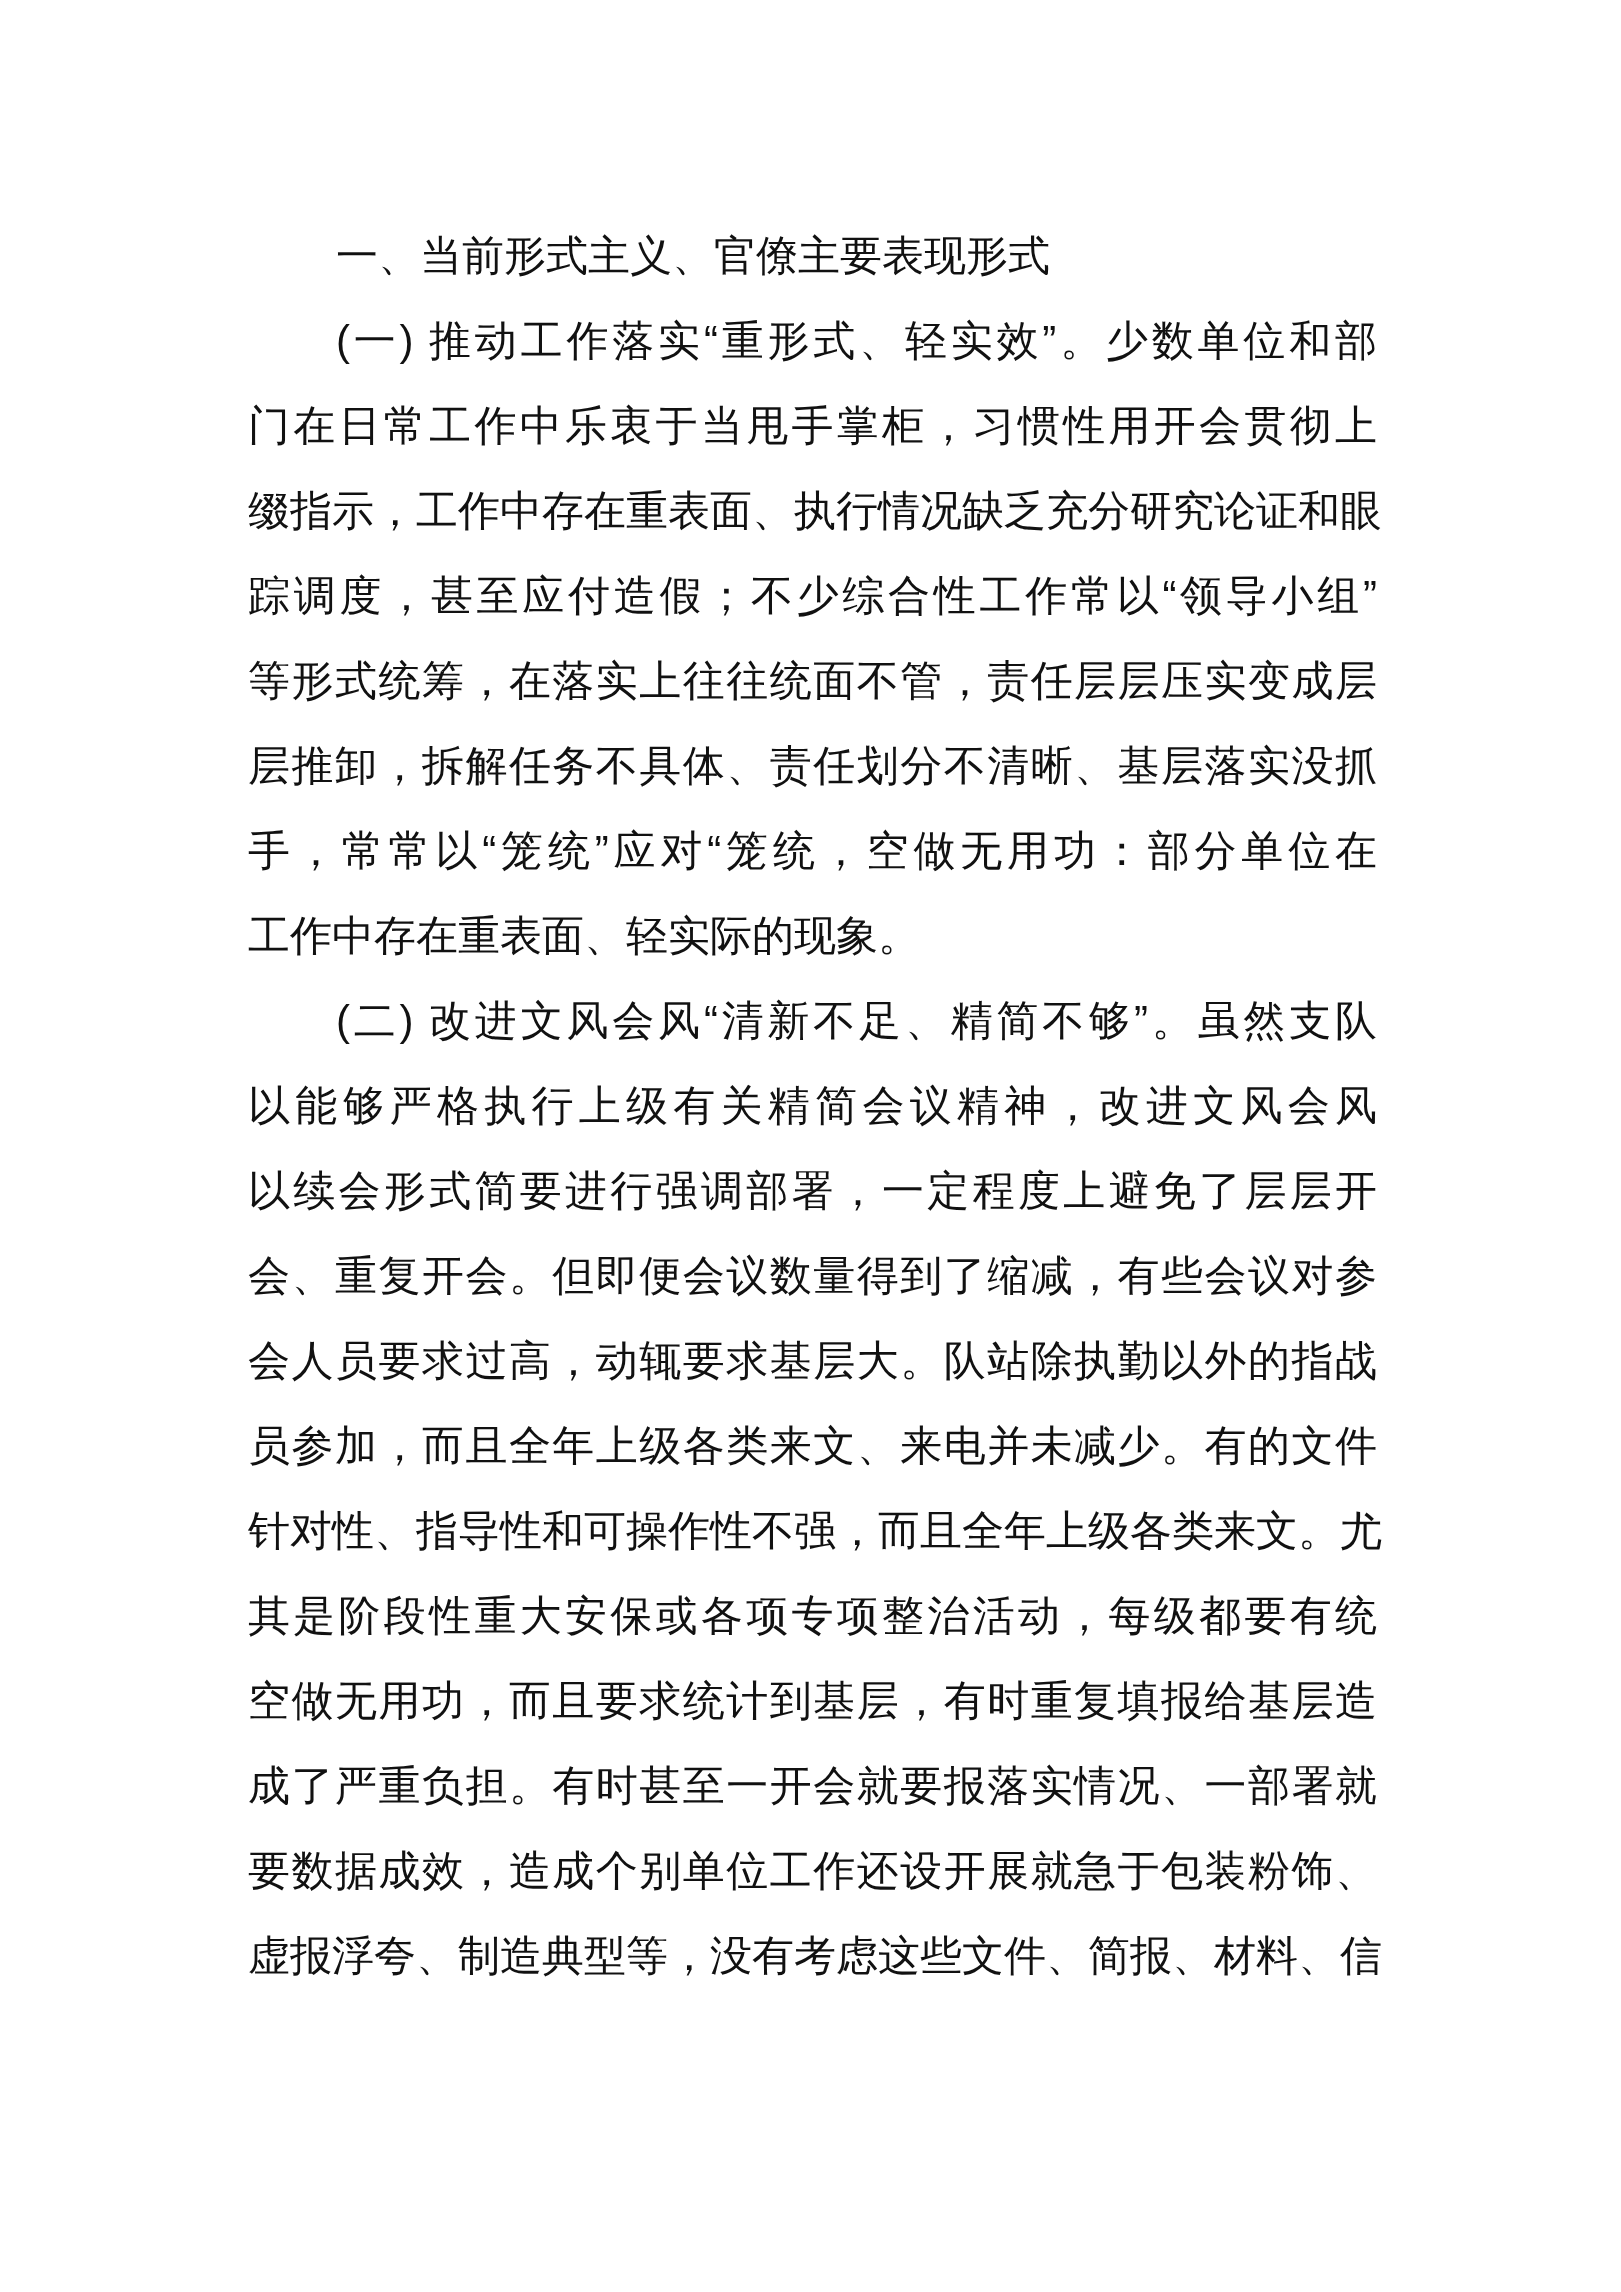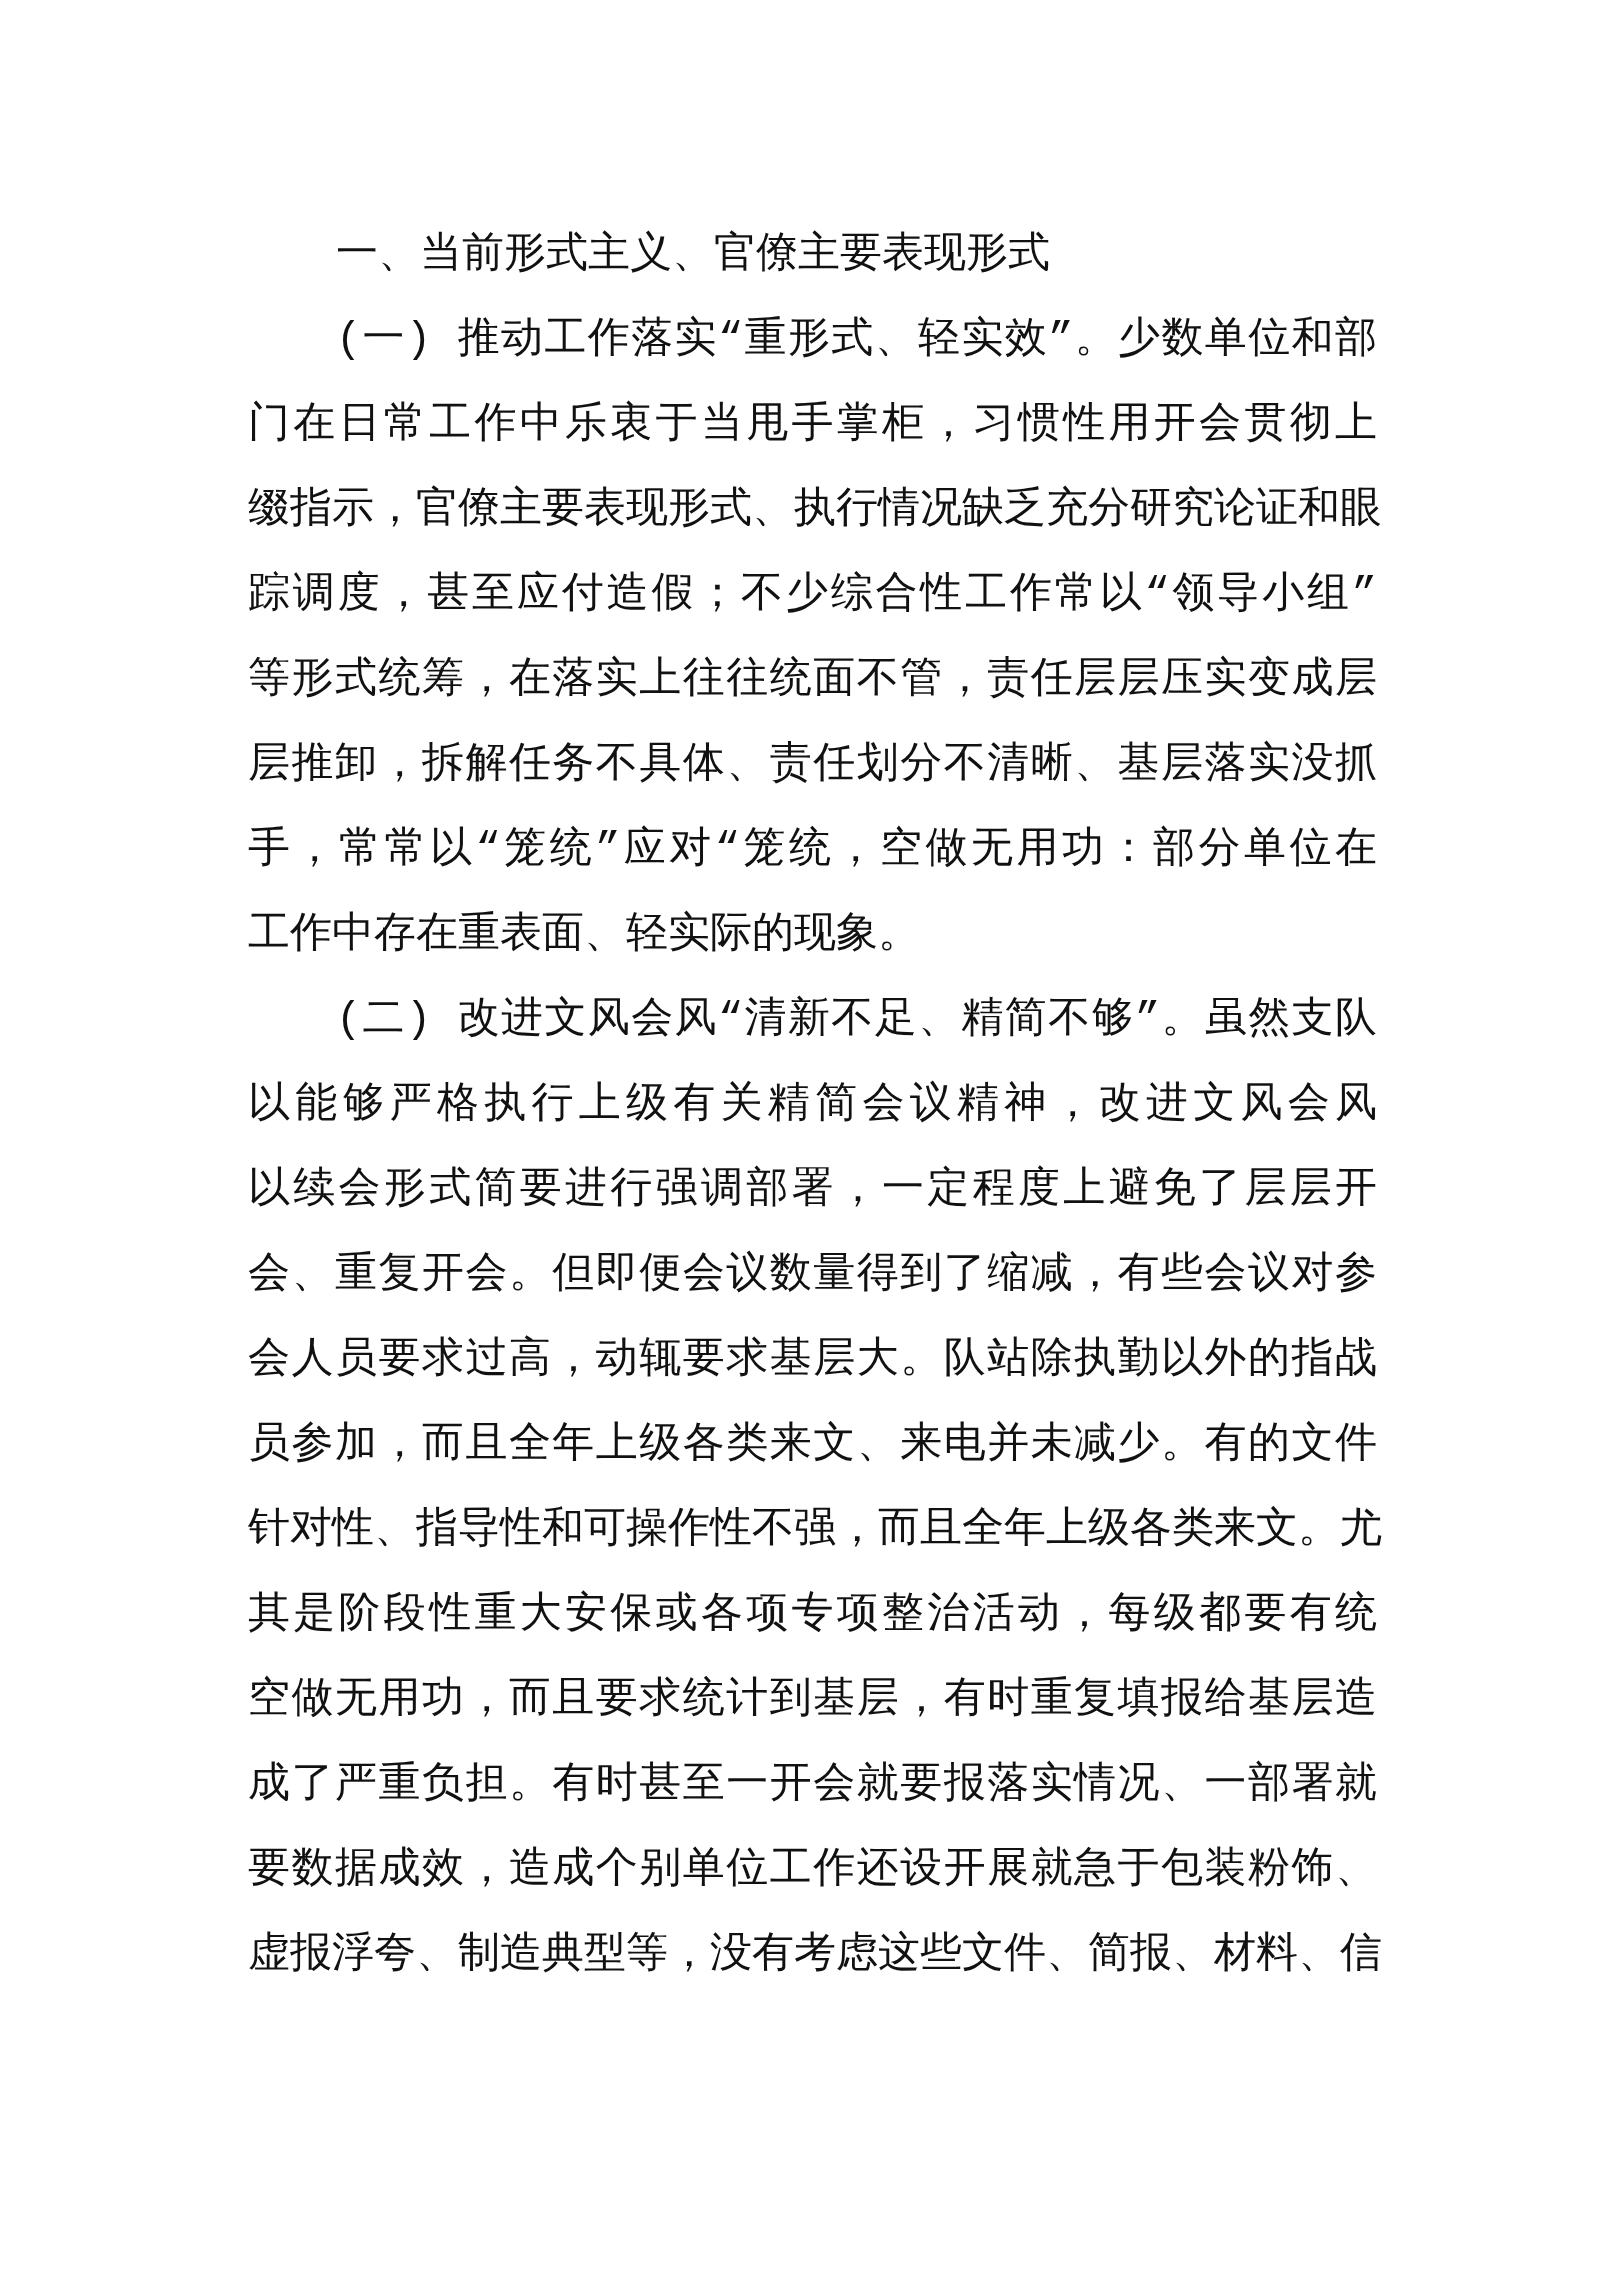--- a/index.html
+++ b/index.html
@@ -1,32 +1,32 @@
 <!DOCTYPE html>
 <html><head>
 <meta charset="utf-8">
 <style>
   html, body { margin:0; padding:0; background:#ffffff; }
   body { width:1621px; height:2293px; position:relative; overflow:hidden; }
   .page { position:absolute; left:248px; top:213px; width:1129px;
-    font-family:Liberation Mono, monospace; font-size:42px; color:#111111;
+    font-family:Liberation Sans, sans-serif; font-size:42px; color:#111111;
     line-height:85px; }
   .line { display:block; white-space:nowrap; height:85px; text-align-last:justify; text-align:justify; overflow:visible; }
   .line.indent { padding-left:88px; }
   .line.last { text-align-last:left; }
 </style>
 </head>
 <body>
 
 <div class="page">
   <span class="line indent last">一、当前形式主义、官僚主要表现形式</span>
 
   <span class="line indent">(一) 推动工作落实“重形式、轻实效”。少数单位和部</span>
   <span class="line">门在日常工作中乐衷于当甩手掌柜，习惯性用开会贯彻上</span>
-  <span class="line">缀指示，官僚主要表现形式、执行情况缺乏充分研究论证和眼</span>
+  <span class="line">缀指示，工作中存在重表面、执行情况缺乏充分研究论证和眼</span>
   <span class="line">踪调度，甚至应付造假；不少综合性工作常以“领导小组”</span>
   <span class="line">等形式统筹，在落实上往往统面不管，责任层层压实变成层</span>
   <span class="line">层推卸，拆解任务不具体、责任划分不清晰、基层落实没抓</span>
   <span class="line">手，常常以“笼统”应对“笼统，空做无用功：部分单位在</span>
   <span class="line last">工作中存在重表面、轻实际的现象。</span>
 
   <span class="line indent">(二) 改进文风会风“清新不足、精简不够”。虽然支队</span>
   <span class="line">以能够严格执行上级有关精简会议精神，改进文风会风</span>
   <span class="line">以续会形式简要进行强调部署，一定程度上避免了层层开</span>
   <span class="line">会、重复开会。但即便会议数量得到了缩减，有些会议对参</span>

